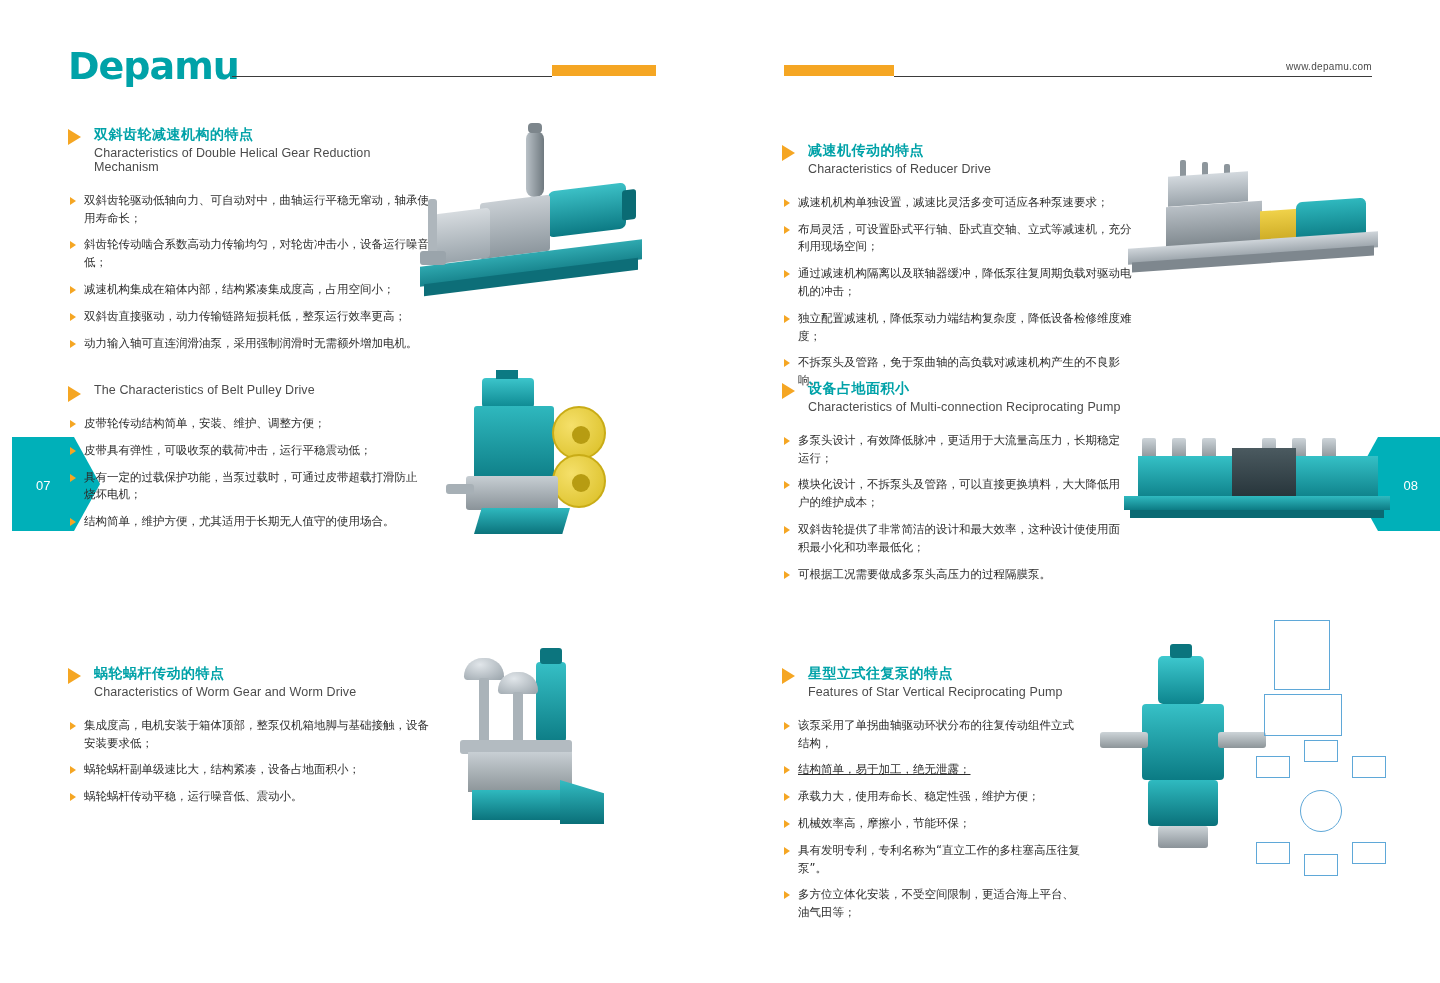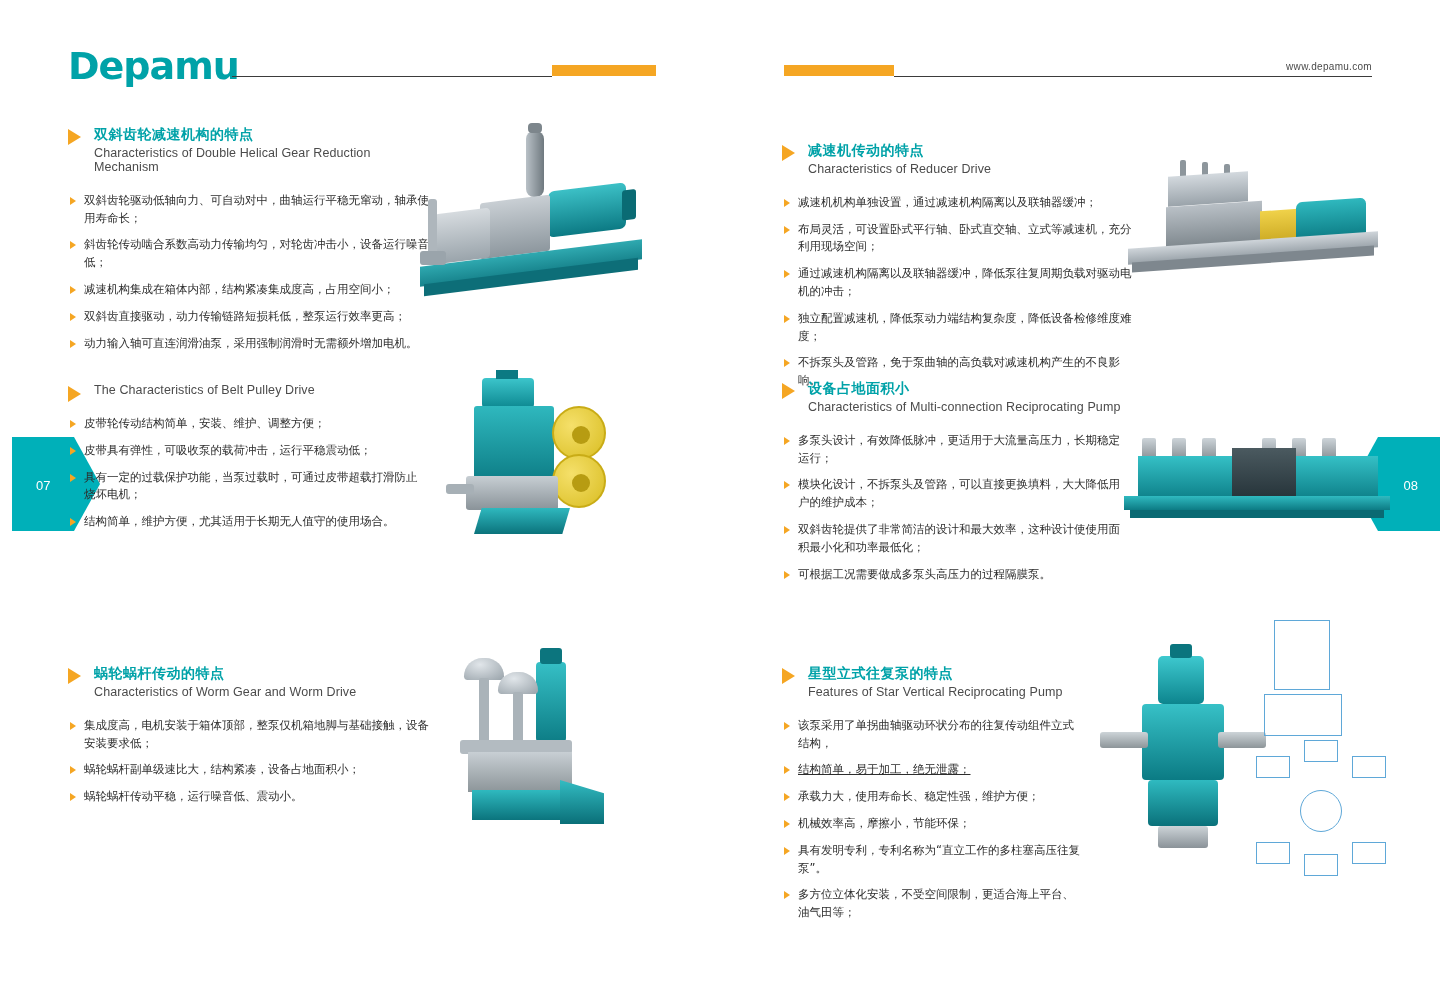--- a/index.html
+++ b/index.html
@@ -427,21 +427,21 @@
     <div class="flange"></div>
   </div>
 
   <div class="section" style="left:782px; top:142px; width:360px;">
     <div class="sec-head">
       <span class="tri"></span>
       <div class="title-cn">减速机传动的特点</div>
       <div class="title-en">Characteristics of Reducer Drive</div>
     </div>
     <div class="bullets">
-      <div class="bullet">减速机机构单独设置，通过减速机构隔离以及联轴器缓冲；</div>
+      <div class="bullet">减速机机构单独设置，减速比灵活多变可适应各种泵速要求；</div>
       <div class="bullet">布局灵活，可设置卧式平行轴、卧式直交轴、立式等减速机，充分利用现场空间；</div>
       <div class="bullet">通过减速机构隔离以及联轴器缓冲，降低泵往复周期负载对驱动电机的冲击；</div>
       <div class="bullet">独立配置减速机，降低泵动力端结构复杂度，降低设备检修维度难度；</div>
       <div class="bullet">不拆泵头及管路，免于泵曲轴的高负载对减速机构产生的不良影响。</div>
     </div>
   </div>
 
   <div class="ill m2">
     <div class="rod r1"></div>
     <div class="rod r2"></div>

